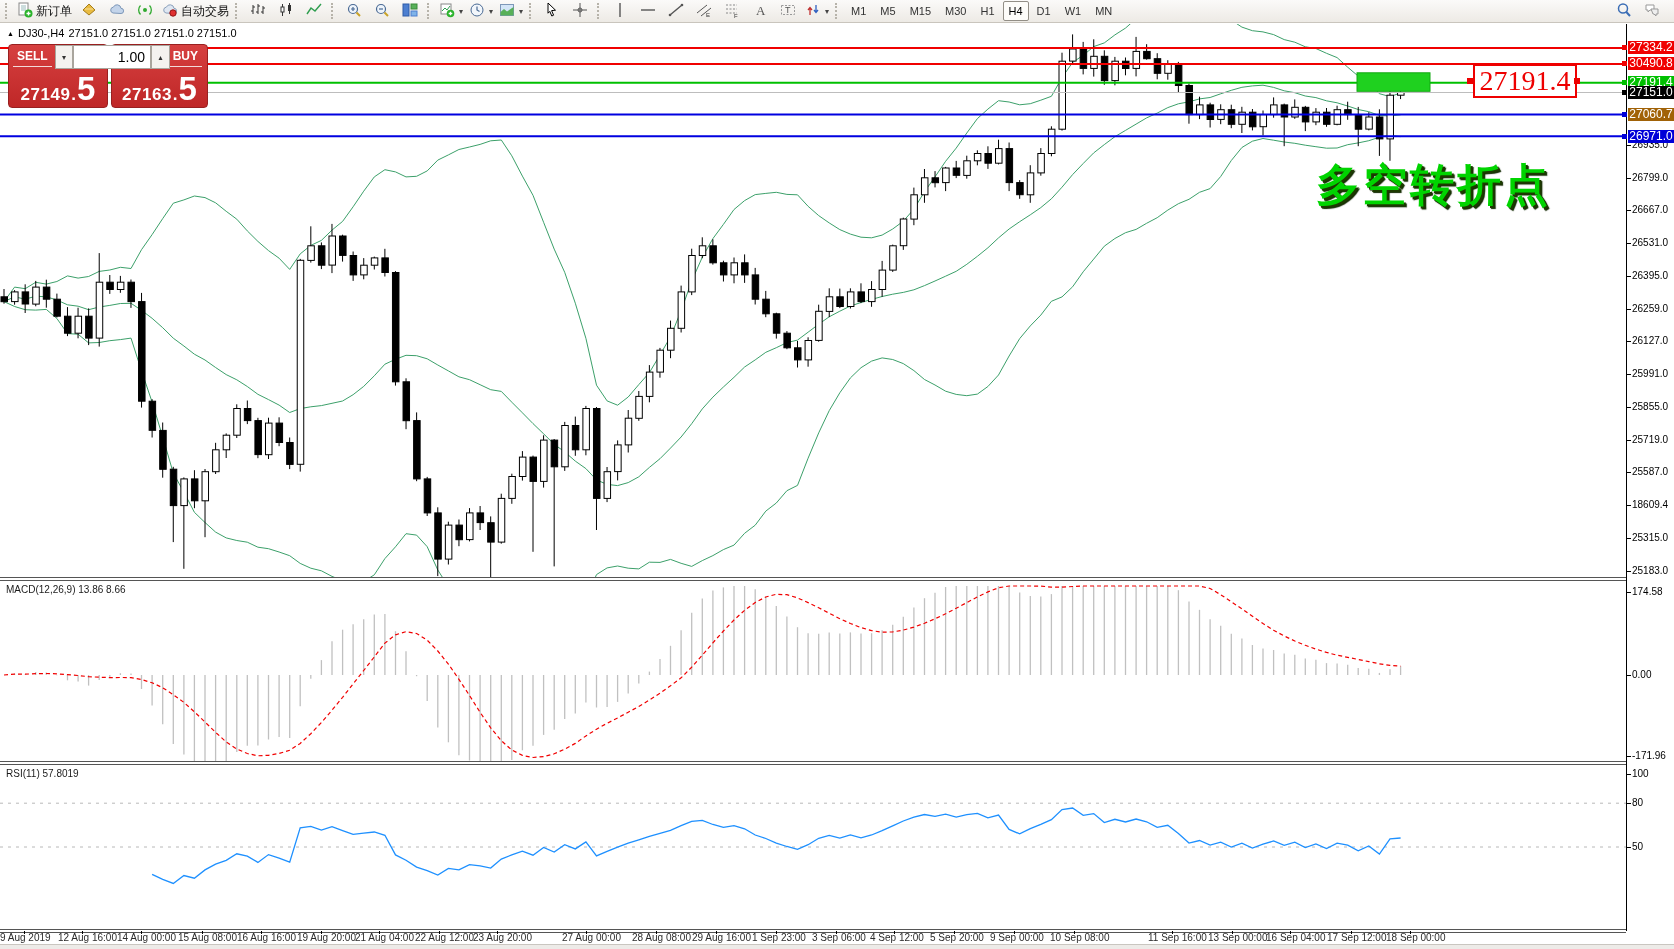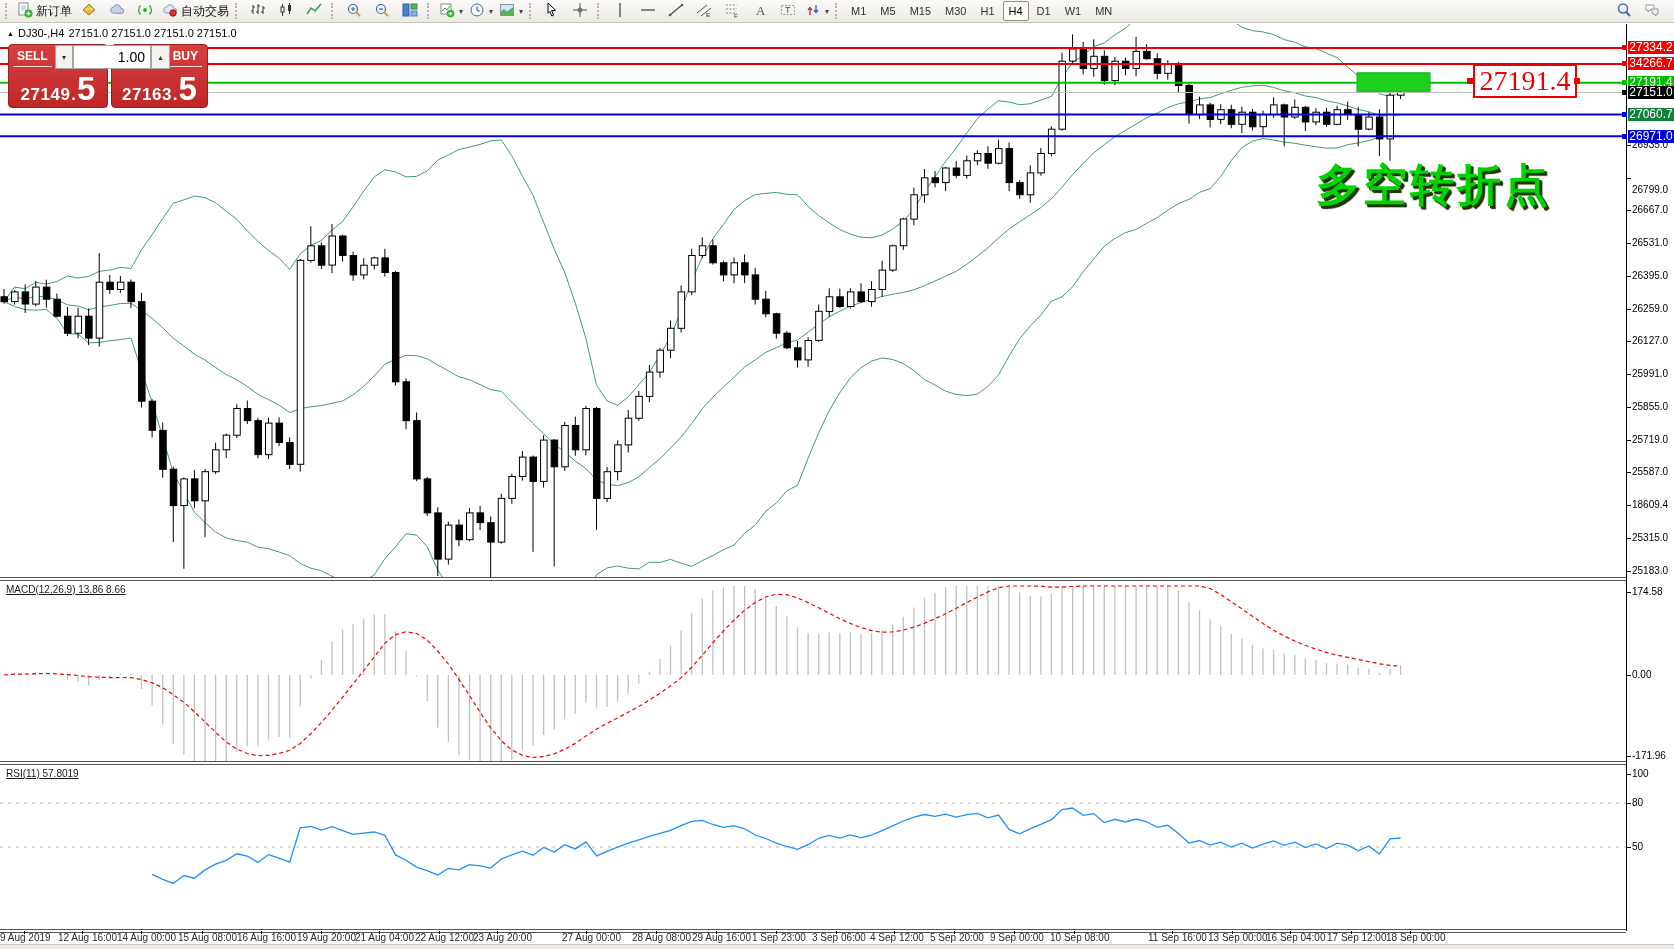--- a/index.html
+++ b/index.html
@@ -16,21 +16,21 @@
   .tb-btn .dd{font-size:8px;color:#444;margin-left:1px;}
   .tf-btn{height:18px;padding:0 5px;font-size:11px;color:#333;display:flex;align-items:center;
     border:1px solid transparent;border-radius:2px;margin:0 1px;}
   .tf-btn.active{background:#fdfcf9;border-color:#928e86;color:#000;}
   .tb-right{margin-left:auto;display:flex;align-items:center;margin-right:6px;}
   
   .panel-sep{position:absolute;left:0;width:1626px;height:4px;background:#fff;
     border-top:1px solid #555;border-bottom:1px solid #555;box-sizing:border-box;}
   .axis-line{position:absolute;left:1626px;top:24px;width:1px;height:907px;background:#000;}
   svg.layer{position:absolute;left:0;}
-  .ind-label{position:absolute;left:6px;font-size:10px;color:#1a1a1a;text-decoration:underline;}
+  .ind-label{position:absolute;left:6px;font-size:10px;color:#1a1a1a;}
   .price-tick{position:absolute;left:1632px;font-size:10px;color:#000;white-space:nowrap;}
   .tickmark{position:absolute;left:1626px;width:5px;height:1px;background:#000;}
   .badge{position:absolute;left:1628px;width:46px;height:13px;font-size:12px;line-height:13px;
     color:#fff;text-align:center;white-space:nowrap;}
   .badge-sq{position:absolute;left:1622px;width:5px;height:5px;}
   .date-label{position:absolute;top:932px;font-size:10px;color:#2b2b2b;white-space:nowrap;}
   .date-tick{position:absolute;top:931px;width:1px;height:3px;background:#000;}
   .bottom-strip{position:absolute;left:0;top:944px;width:100%;height:5px;background:#edebe8;border-top:1px solid #c9c6c0;}
   
   .chart-title{position:absolute;left:7px;top:27px;font-size:11px;color:#000;display:flex;align-items:center;gap:4px;}
@@ -734,21 +734,21 @@
   <span>RSI(11)</span>&nbsp;<span>57.8019</span>
 </div>
 
 <div class="panel-sep" style="top:929px"></div>
 
 <div class="axis-line"></div>
 <div id="axis-col">
     <div class="tickmark" style="top:145px"></div>
     <div class="price-tick" style="top:139px">26935.0</div>
     <div class="tickmark" style="top:178px"></div>
-    <div class="price-tick" style="top:184px">26799.0</div>
+    <div class="price-tick" style="top:172px">26799.0</div>
     <div class="tickmark" style="top:210px"></div>
     <div class="price-tick" style="top:204px">26667.0</div>
     <div class="tickmark" style="top:243px"></div>
     <div class="price-tick" style="top:237px">26531.0</div>
     <div class="tickmark" style="top:276px"></div>
     <div class="price-tick" style="top:270px">26395.0</div>
     <div class="tickmark" style="top:309px"></div>
     <div class="price-tick" style="top:303px">26259.0</div>
     <div class="tickmark" style="top:341px"></div>
     <div class="price-tick" style="top:335px">26127.0</div>
@@ -774,27 +774,27 @@
     <div class="price-tick" style="top:750px">-171.96</div>
     <div class="tickmark" style="top:774px"></div>
     <div class="price-tick" style="top:768px">100</div>
     <div class="tickmark" style="top:803px"></div>
     <div class="price-tick" style="top:797px">80</div>
     <div class="tickmark" style="top:847px"></div>
     <div class="price-tick" style="top:841px">50</div>
     <div class="badge-sq" style="top:45px;background:#f00000"></div>
     <div class="badge" style="top:41px;background:#f00000">27334.2</div>
     <div class="badge-sq" style="top:61px;background:#f00000"></div>
-    <div class="badge" style="top:57px;background:#f00000">34266.7</div>
+    <div class="badge" style="top:57px;background:#f00000">30490.8</div>
     <div class="badge-sq" style="top:80px;background:#00c000"></div>
     <div class="badge" style="top:76px;background:#00c000">27191.4</div>
     <div class="badge-sq" style="top:90px;background:#000000"></div>
     <div class="badge" style="top:86px;background:#000000">27151.0</div>
     <div class="badge-sq" style="top:112px;background:#0000d8"></div>
-    <div class="badge" style="top:108px;background:#15803d">27060.7</div>
+    <div class="badge" style="top:108px;background:#a16207">27060.7</div>
     <div class="badge-sq" style="top:134px;background:#0000d8"></div>
     <div class="badge" style="top:130px;background:#0000d8">26971.0</div>
   </div>
 <div id="date-axis">
     <div class="date-tick" style="left:24px"></div>
     <div class="date-label" style="left:0px">9 Aug 2019</div>
     <div class="date-tick" style="left:82px"></div>
     <div class="date-label" style="left:58px">12 Aug 16:00</div>
     <div class="date-tick" style="left:141px"></div>
     <div class="date-label" style="left:117px">14 Aug 00:00</div>

